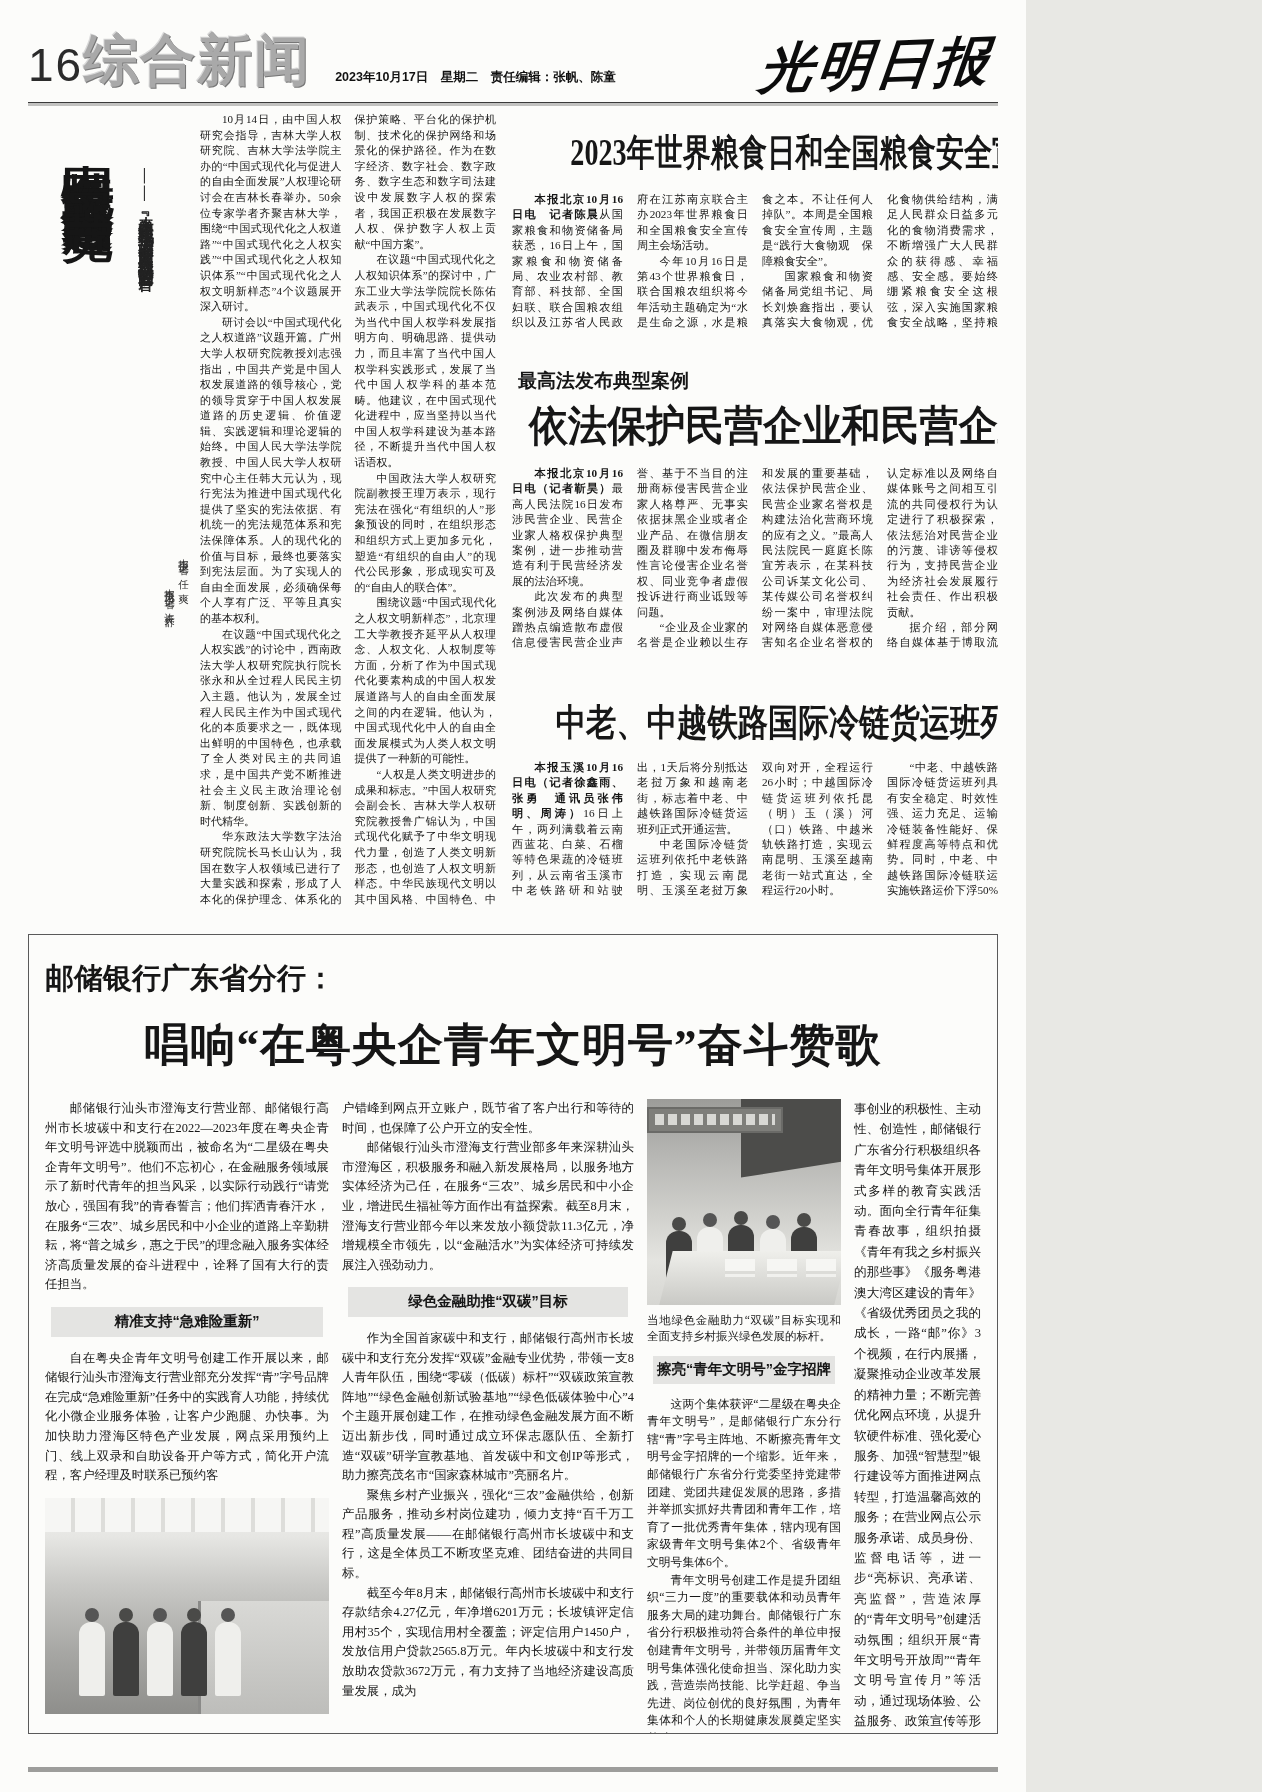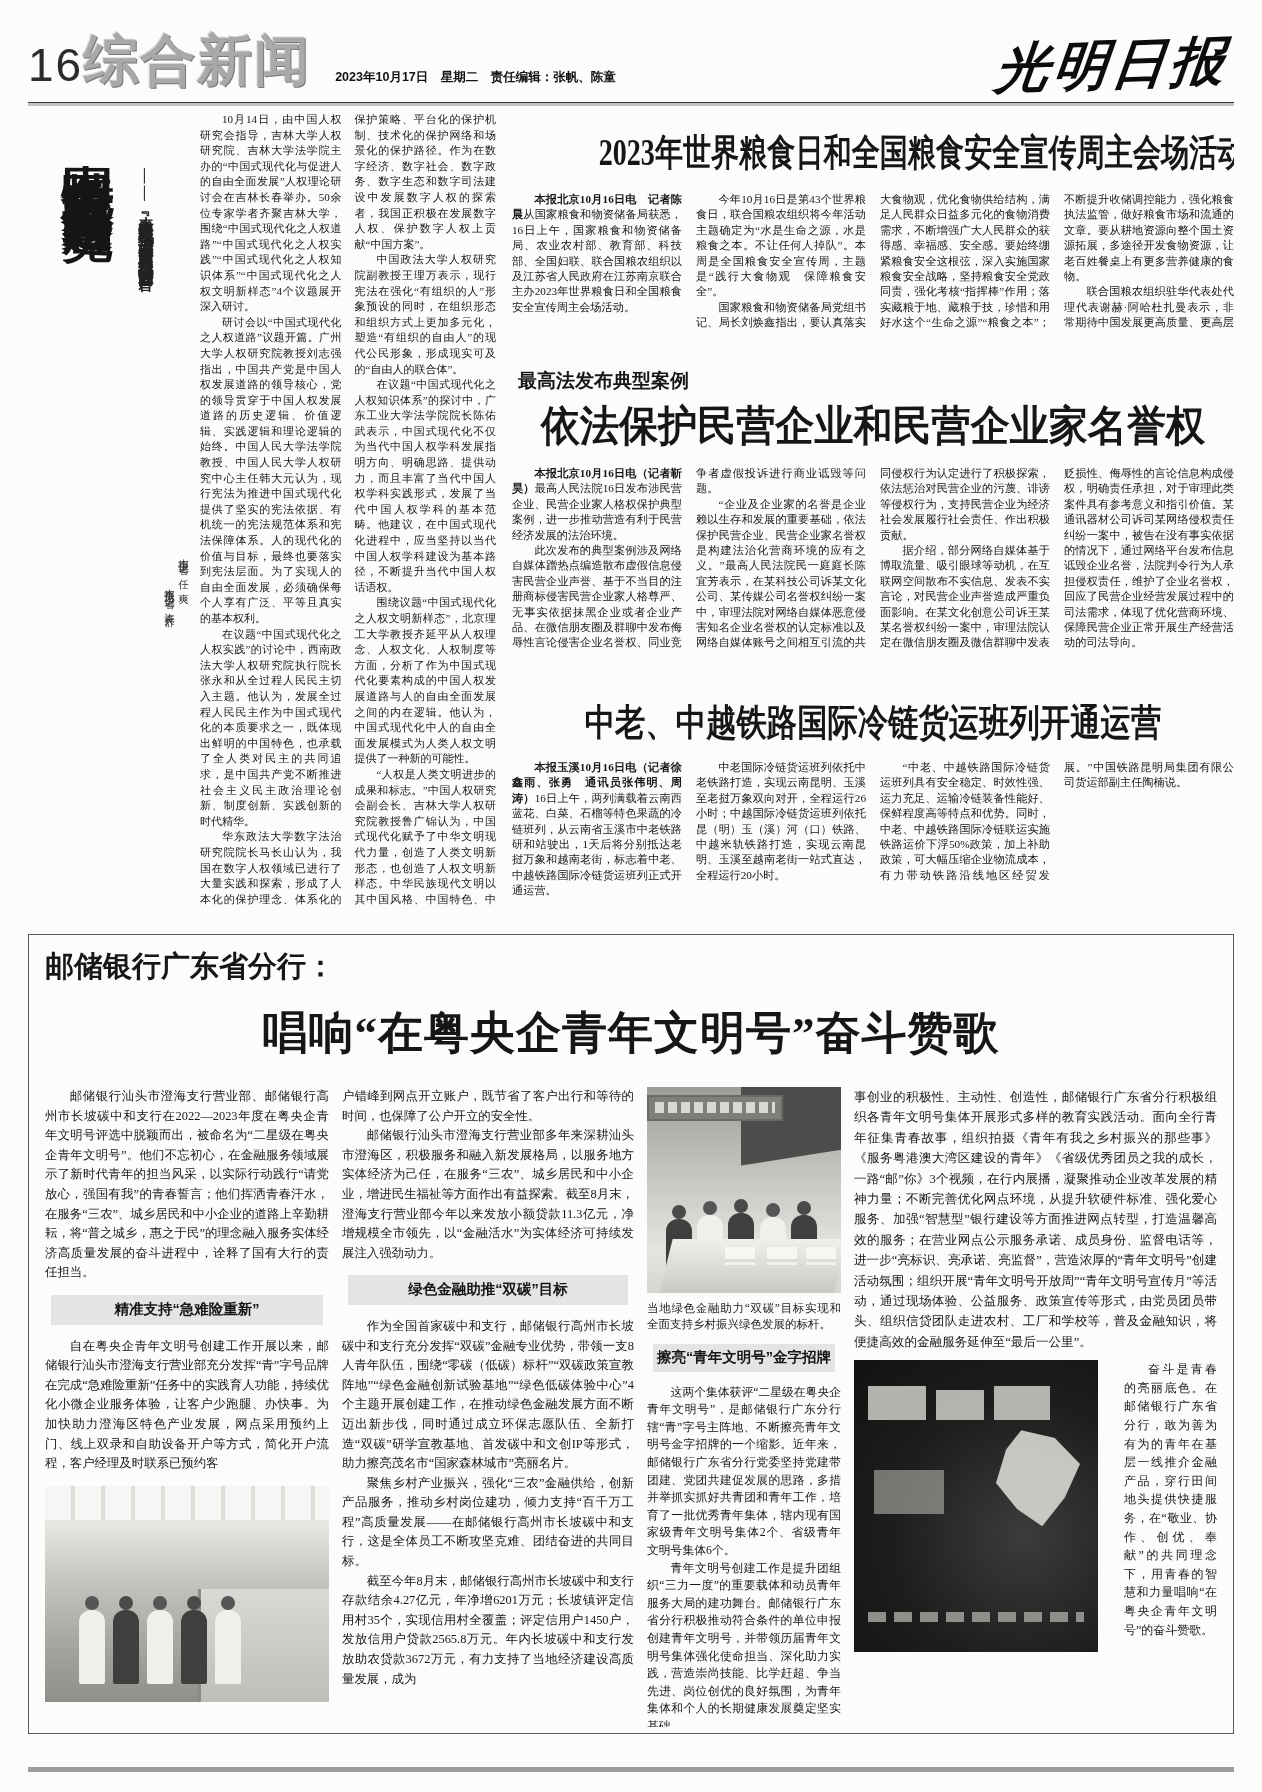--- a/index.html
+++ b/index.html
@@ -1,18 +1,18 @@
 <!DOCTYPE html>
 <html><head>
 <meta charset="utf-8">
 <style>
   * { margin:0; padding:0; box-sizing:border-box; }
   html,body { background:#e8e8e4; }
   body { width:1262px; font-family:"Liberation Serif","DejaVu Serif",serif; color:#161616; }
-  .paper { width:1262px; height:1792px; background:#fcfcfa; overflow:hidden;
+  .paper { width:1026px; height:1792px; background:#fcfcfa; overflow:hidden;
            display:flex; flex-direction:column; padding:22px 28px 0 28px; }
 
   
   header { display:flex; align-items:flex-end; height:66px; position:relative; }
   .pageno { font-family:"Liberation Sans","DejaVu Sans",sans-serif; font-size:46px; line-height:1;
             color:#2b2b2b; letter-spacing:2px; }
   .section-title { font-family:"Liberation Sans","DejaVu Sans",sans-serif; font-weight:bold;
             font-size:55px; line-height:1; color:#a9a9a9;
             text-shadow:1px 1px 0 #777, -1px -1px 0 #d8d8d8; letter-spacing:2px; }
   .dateline { font-size:12.5px; font-weight:bold; margin-left:24px; margin-bottom:2px;
@@ -52,21 +52,21 @@
            text-align:justify; overflow:hidden; }
   .b-grain { height:146px; margin-top:14px; }
   .b-court { height:196px; margin-top:12px; }
   .b-rail  { height:152px; margin-top:12px; }
   .art-grain { margin-top:16px; }
   .art-court { margin-top:10px; }
   .art-rail  { margin-top:36px; }
   .lead { font-weight:bold; }
 
   
-  .psb { margin-top:10px; border:1px solid #5a5a5a; height:800px; padding:12px 16px 10px 16px;
+  .psb { margin-top:10px; border:1px solid #5a5a5a; height:800px; padding:24px 16px 10px 16px;
          overflow:hidden; }
   .psb-org { font-family:"Liberation Sans","DejaVu Sans",sans-serif; font-weight:bold; font-size:29px; }
   .psb-hl { text-align:center; font-size:45px; font-weight:900; margin:16px 0 24px 0; letter-spacing:1px; }
   .psb-cols { display:flex; gap:13px; height:640px; }
   .psb-cols p { text-indent:2em; text-align:justify; }
   .pc1 { width:284px; flex-shrink:0; font-size:12.4px; line-height:19.6px; overflow:hidden; }
   .pc2 { width:292px; flex-shrink:0; font-size:12.4px; line-height:19.6px; overflow:hidden; }
   .pc3 { width:194px; flex-shrink:0; font-size:11.8px; line-height:17.6px; overflow:hidden; }
   .pc4 { flex:1; font-size:12.6px; line-height:20.4px; overflow:hidden; }
   .subhead { background:#e4e4e2; font-family:"Liberation Sans","DejaVu Sans",sans-serif;
@@ -137,22 +137,22 @@
         <div class="vbylines">
           <span class="vby1">本报记者　任　爽</span>
           <span class="vby2">本报见习记者　许天舒</span>
         </div>
       </div>
       <div class="body2">
         <p>10月14日，由中国人权研究会指导，吉林大学人权研究院、吉林大学法学院主办的“中国式现代化与促进人的自由全面发展”人权理论研讨会在吉林长春举办。50余位专家学者齐聚吉林大学，围绕“中国式现代化之人权道路”“中国式现代化之人权实践”“中国式现代化之人权知识体系”“中国式现代化之人权文明新样态”4个议题展开深入研讨。</p>
         <p>研讨会以“中国式现代化之人权道路”议题开篇。广州大学人权研究院教授刘志强指出，中国共产党是中国人权发展道路的领导核心，党的领导贯穿于中国人权发展道路的历史逻辑、价值逻辑、实践逻辑和理论逻辑的始终。中国人民大学法学院教授、中国人民大学人权研究中心主任韩大元认为，现行宪法为推进中国式现代化提供了坚实的宪法依据、有机统一的宪法规范体系和宪法保障体系。人的现代化的价值与目标，最终也要落实到宪法层面。为了实现人的自由全面发展，必须确保每个人享有广泛、平等且真实的基本权利。</p>
         <p>在议题“中国式现代化之人权实践”的讨论中，西南政法大学人权研究院执行院长张永和从全过程人民民主切入主题。他认为，发展全过程人民民主作为中国式现代化的本质要求之一，既体现出鲜明的中国特色，也承载了全人类对民主的共同追求，是中国共产党不断推进社会主义民主政治理论创新、制度创新、实践创新的时代精华。</p>
         <p>华东政法大学数字法治研究院院长马长山认为，我国在数字人权领域已进行了大量实践和探索，形成了人本化的保护理念、体系化的保护策略、平台化的保护机制、技术化的保护网络和场景化的保护路径。作为在数字经济、数字社会、数字政务、数字生态和数字司法建设中发展数字人权的探索者，我国正积极在发展数字人权、保护数字人权上贡献“中国方案”。</p>
+        <p>在议题“中国式现代化之人权知识体系”的探讨中，广东工业大学法学院院长陈佑武表示，中国式现代化不仅为当代中国人权学科发展指明方向、明确思路、提供动力，而且丰富了当代中国人权学科实践形式，发展了当代中国人权学科的基本范畴。他建议，在中国式现代化进程中，应当坚持以当代中国人权学科建设为基本路径，不断提升当代中国人权话语权。</p>
         <p>中国政法大学人权研究院副教授王理万表示，现行宪法在强化“有组织的人”形象预设的同时，在组织形态和组织方式上更加多元化，塑造“有组织的自由人”的现代公民形象，形成现实可及的“自由人的联合体”。</p>
-        <p>在议题“中国式现代化之人权知识体系”的探讨中，广东工业大学法学院院长陈佑武表示，中国式现代化不仅为当代中国人权学科发展指明方向、明确思路、提供动力，而且丰富了当代中国人权学科实践形式，发展了当代中国人权学科的基本范畴。他建议，在中国式现代化进程中，应当坚持以当代中国人权学科建设为基本路径，不断提升当代中国人权话语权。</p>
         <p>围绕议题“中国式现代化之人权文明新样态”，北京理工大学教授齐延平从人权理念、人权文化、人权制度等方面，分析了作为中国式现代化要素构成的中国人权发展道路与人的自由全面发展之间的内在逻辑。他认为，中国式现代化中人的自由全面发展模式为人类人权文明提供了一种新的可能性。</p>
         <p>“人权是人类文明进步的成果和标志。”中国人权研究会副会长、吉林大学人权研究院教授鲁广锦认为，中国式现代化赋予了中华文明现代力量，创造了人类文明新形态，也创造了人权文明新样态。中华民族现代文明以其中国风格、中国特色、中国气派，正在并将继续为丰富人类文明多样性发挥重要作用。</p>
 
       </div>
     </section>
 
     <section class="right-stack">
 
       <article class="art-grain">
         <div class="hl-center">

